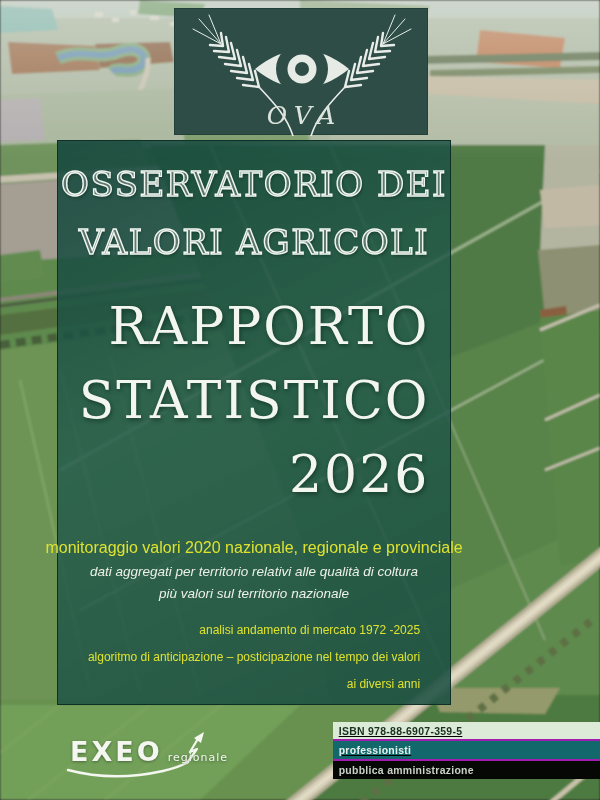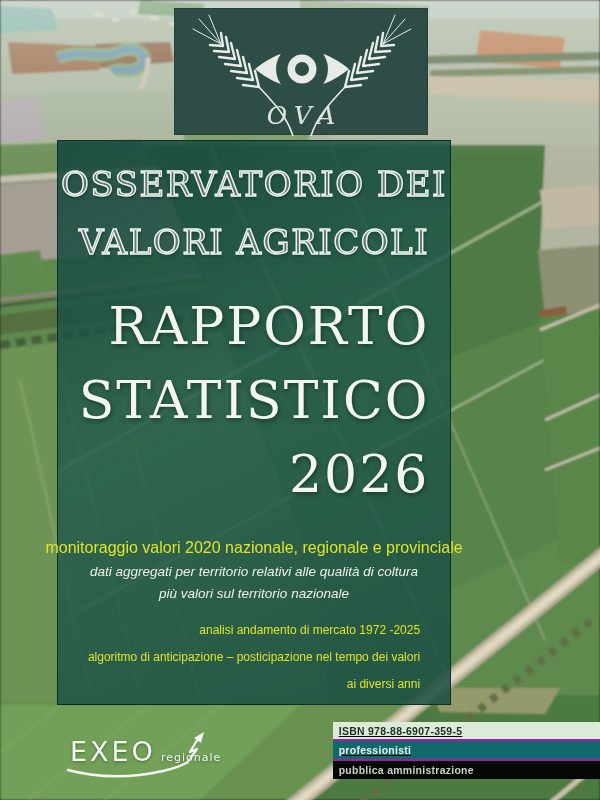--- a/index.html
+++ b/index.html
@@ -51,21 +51,21 @@
   .yellow-block div{white-space:nowrap;}
   
   .exeo{
     position:absolute;left:58px;top:728px;width:160px;height:60px;color:#f4f6f0;
   }
   .exeo-text{
     position:absolute;left:12px;top:8px;display:flex;align-items:baseline;
     text-shadow:0 1px 3px rgba(0,25,15,0.4);
   }
   .exeo-name{
-    font-family:"DejaVu Sans",sans-serif;font-size:27px;font-weight:400;
+    font-family:"DejaVu Sans",sans-serif;font-size:27px;font-weight:700;
     letter-spacing:3px;
   }
   .exeo-sub{
     font-family:"DejaVu Sans",sans-serif;font-size:11px;margin-left:5px;letter-spacing:1px;
   }
   .exeo svg{position:absolute;inset:0;}
   
   .isbn-block{
     position:absolute;left:333px;top:722px;width:286px;background:#a21caf;text-decoration:underline;
   }

